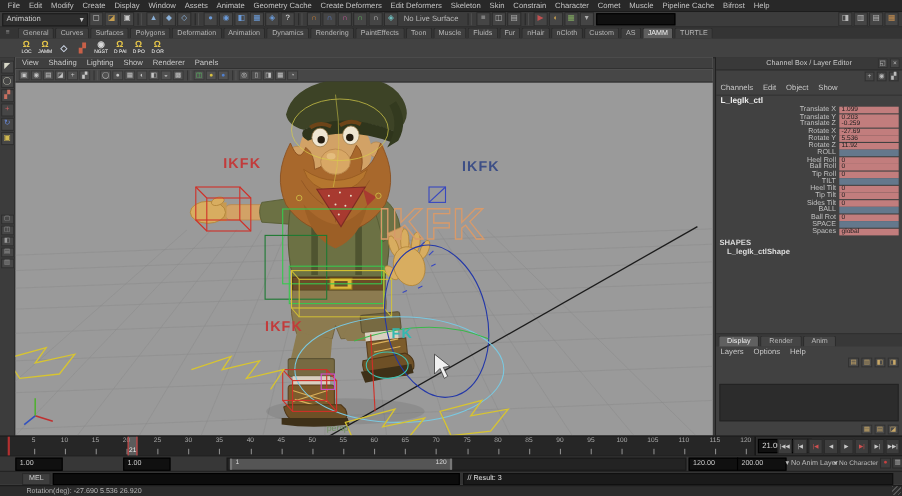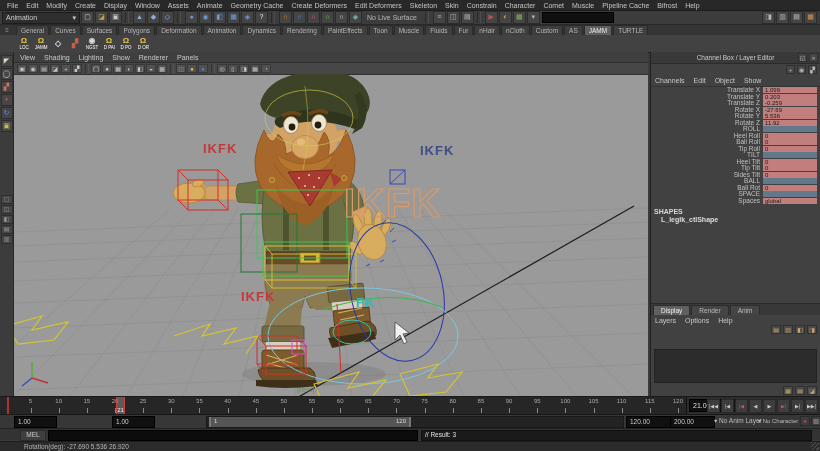--- a/index.html
+++ b/index.html
@@ -458,20 +458,21 @@
         <span class="cmicon">+</span>
         <span class="cmicon">◉</span>
         <span class="cmicon">▞</span>
       </div>
     <div id="cb-menus">
         <span class="cbmenu">Channels</span>
         <span class="cbmenu">Edit</span>
         <span class="cbmenu">Object</span>
         <span class="cbmenu">Show</span>
       </div>
+    <div id="cb-object">L_legIk_ctl</div>
     <div id="cb-rows">
         <div class="crow">
           <span class="clabel">Translate X</span>
           <div class="cval">1.099</div>
         </div>
         <div class="crow">
           <span class="clabel">Translate Y</span>
           <div class="cval">0.203</div>
         </div>
         <div class="crow">

